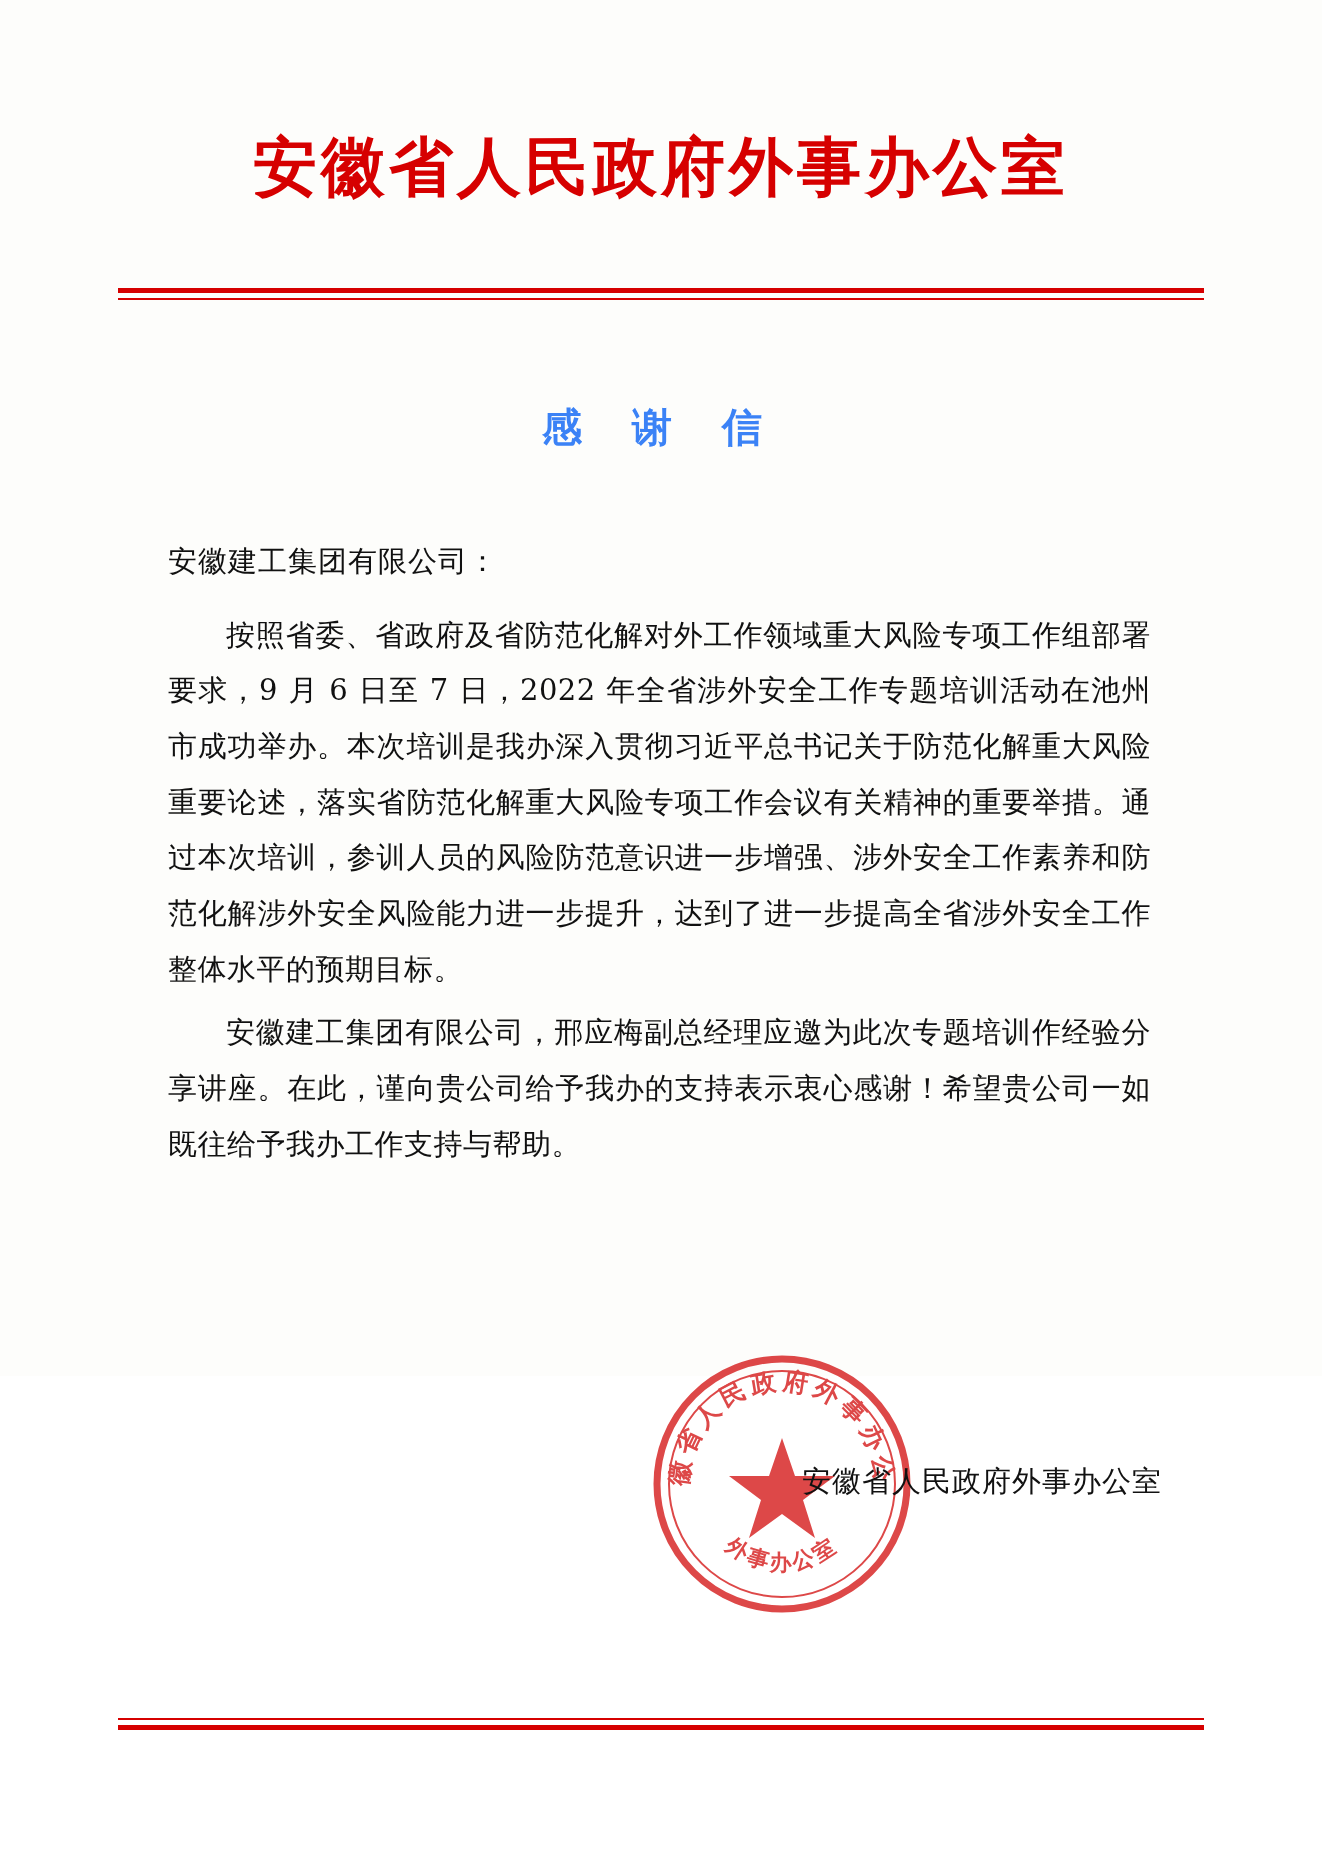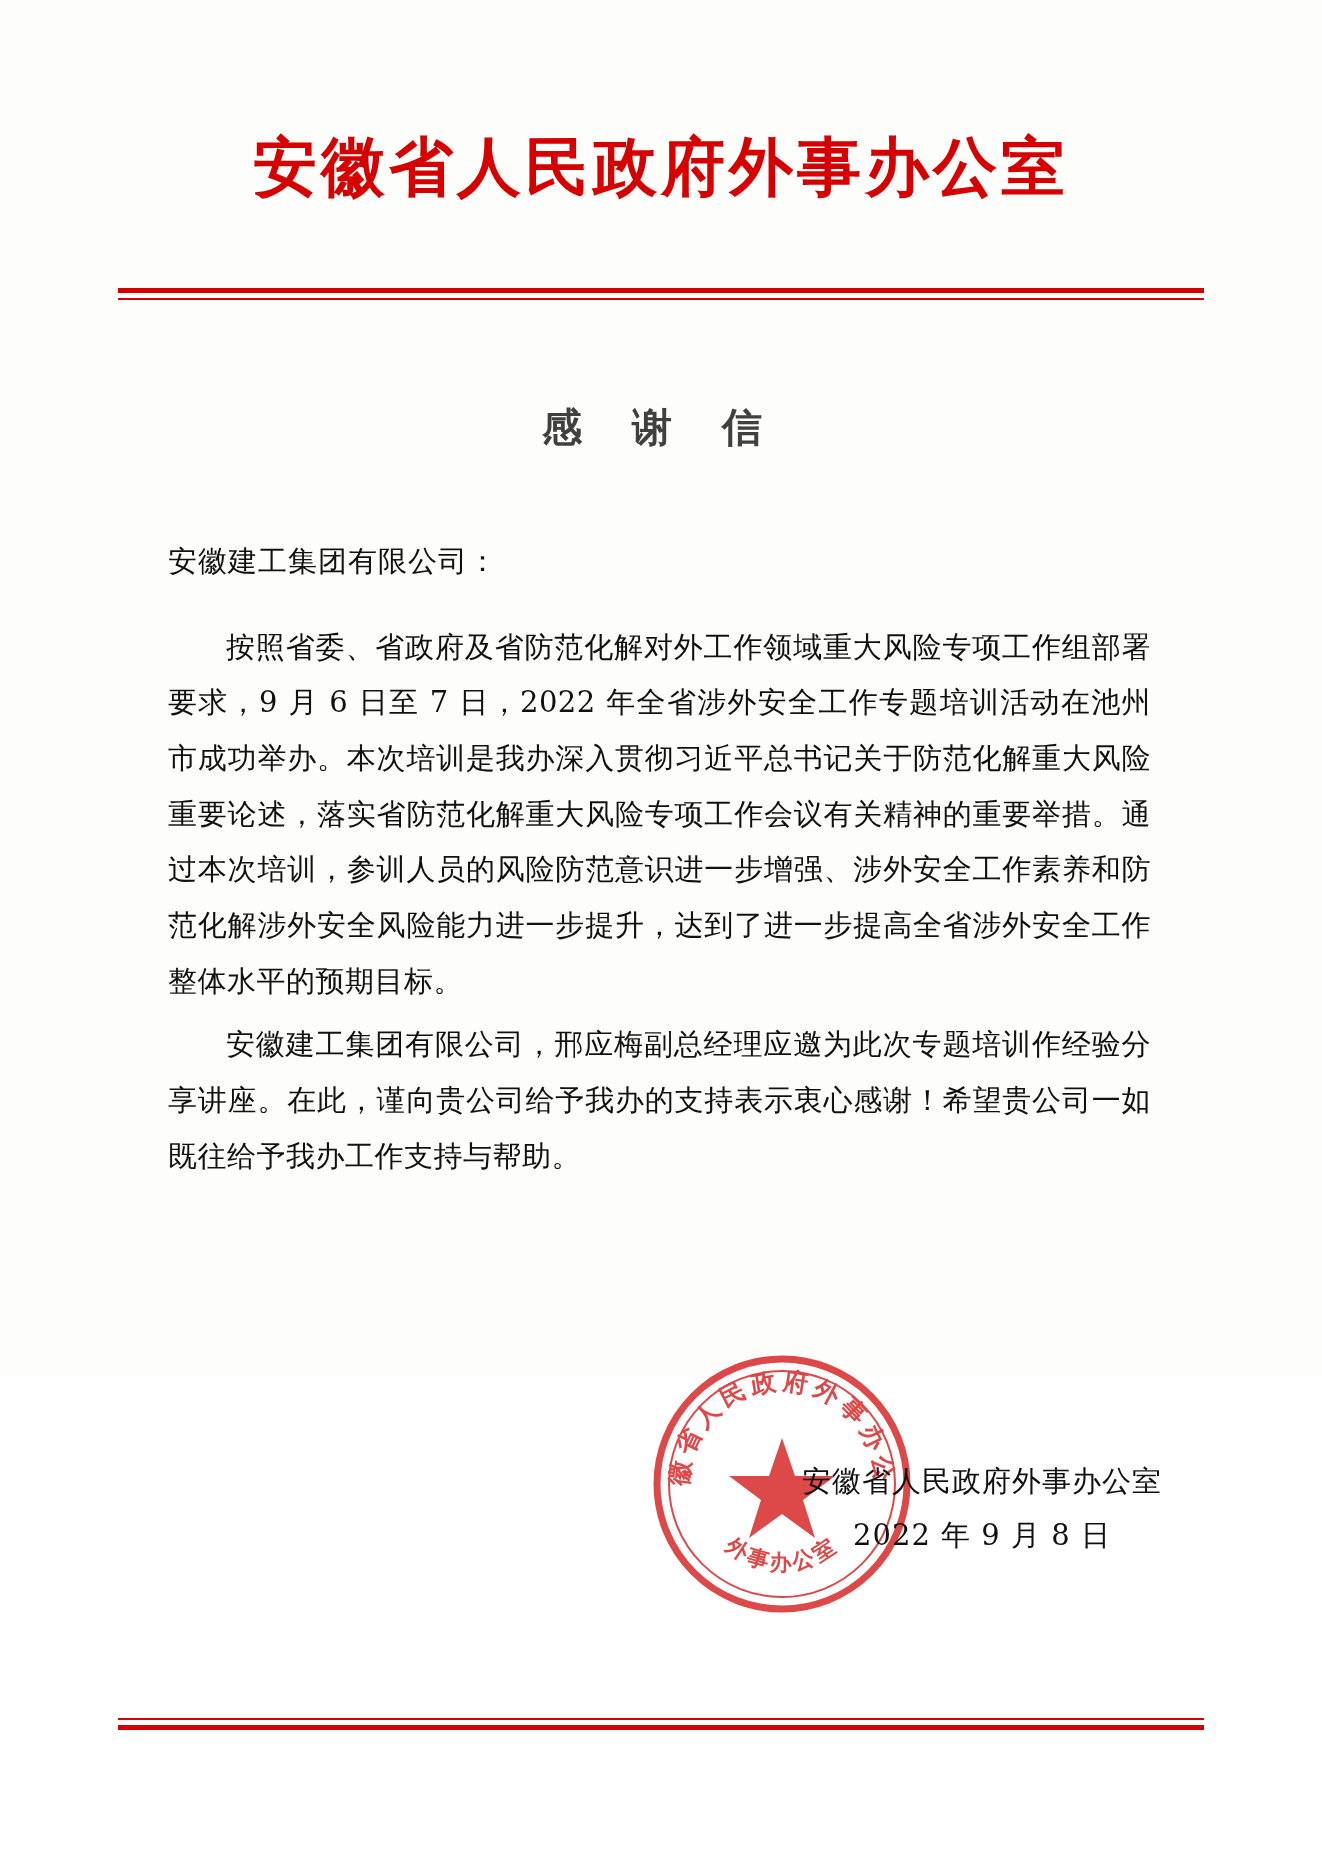--- a/index.html
+++ b/index.html
@@ -61,35 +61,35 @@
   
   .doc-title {
     position: absolute;
     left: 0;
     top: 400px;
     width: 100%;
     text-align: center;
     font-weight: bold;
     font-size: 40px;
     letter-spacing: 18px;
-    color: #404040;
+    color: #3b82f6;
   }
 
   
   .body-block {
     position: absolute;
     left: 168px;
     top: 540px;
     width: 992px;
   }
   .salutation {
     font-size: 29px;
     line-height: 1.5;
     color: #111;
-    margin-bottom: 36px;
+    margin-bottom: 24px;
     letter-spacing: 1px;
   }
   .para {
     font-size: 29px;
     line-height: 1.92;
     text-align: justify;
     text-justify: inter-ideograph;
     color: #111;
     text-indent: 58px;
     letter-spacing: 0.5px;
@@ -162,21 +162,20 @@
         <textPath href="#sealArcTop" startOffset="50%" text-anchor="middle">安徽省人民政府外事办公室</textPath>
       </text>
       <text font-family="'DejaVu Serif','Liberation Serif',serif" font-size="22" font-weight="bold" fill="#d62020" letter-spacing="3">
         <textPath href="#sealArcBottom" startOffset="50%" text-anchor="middle">外事办公室</textPath>
       </text>
     </svg>
   </div>
 
   <div class="signature">
     <div>安徽省人民政府外事办公室</div>
-    <div>2022 年 9 月 8 日</div>
   </div>
 
   <div class="rule-group bottom">
     <div class="rule-thin"></div>
     <div class="rule-thick"></div>
   </div>
 
 </div>
 
 </body></html>

